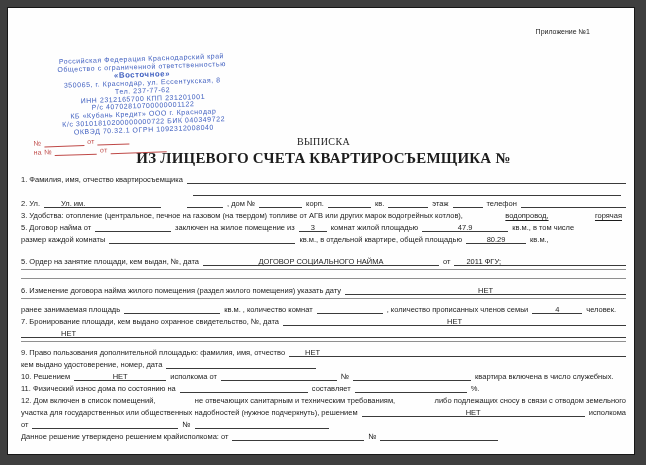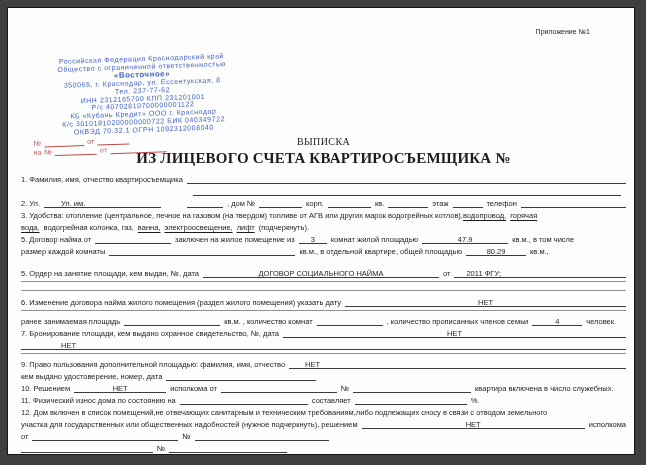--- a/index.html
+++ b/index.html
@@ -44,21 +44,21 @@
   .row > span { flex:0 0 auto; }
   .t { margin-right:4px; }
   .u, .uv { border-bottom:1px solid var(--line,#3a3a3a); height:9px; margin-right:4px; box-sizing:border-box; }
   .uv { text-align:center; overflow:hidden; }
   .fill { flex:1 1 auto !important; border-bottom:1px solid var(--line,#3a3a3a); height:9px; box-sizing:border-box; text-align:center; overflow:hidden; }
   .fill.mr { margin-right:4px; }
   .val-left { text-align:left; padding-left:16px; }
   .val-left2 { text-align:left; padding-left:40px; }
   .val-left3 { text-align:left; padding-left:12px; }
   .sp { height:9px; }
-  .just { }
+  .just { justify-content:space-between; }
   .uw { text-decoration:underline; text-underline-offset:1.5px; margin-right:4px; }
   .gap26 { margin-right:26px !important; }
   .mt12 { margin-top:13px;align-items:flex-end; }
   .hr { border-top:1.7px solid var(--rule,#8f8f8f); height:0; }
   .hr1 { margin-top:2px; }
   .hr2 { margin-top:8px; margin-bottom:7px; }
   .hr3 { margin-top:2px; margin-bottom:6px; }
   .hr4 { margin-top:1px; margin-bottom:6px; }
   .tal { text-align:left; padding-left:17px; }
 </style>
@@ -123,28 +123,20 @@
         <span class="u" style="width:30px"></span>
         <span class="t">телефон</span>
         <span class="fill"></span>
       </div>
 
       <div class="row just">
         <span>3. Удобства: отопление (центральное, печное на газовом (на твердом) топливе от АГВ или других марок водогрейных котлов),</span>
         <span class="uw">водопровод,</span>
         <span class="uw">горячая</span>
       </div>
-      <div class="row">
-        <span class="uw">вода,</span>
-        <span class="t">водогрейная колонка, газ,</span>
-        <span class="uw">ванна,</span>
-        <span class="uw">электроосвещение,</span>
-        <span class="uw">лифт</span>
-        <span class="t">(подчеркнуть).</span>
-      </div>
 
       <div class="row">
         <span class="t">5. Договор найма от</span>
         <span class="u" style="width:76px"></span>
         <span class="t">заключен на жилое помещение из</span>
         <span class="uv" style="width:28px">3</span>
         <span class="t">комнат жилой площадью</span>
         <span class="uv" style="width:86px">47.9</span>
         <span>кв.м., в том числе</span>
       </div>
@@ -229,20 +221,21 @@
         <span>исполкома</span>
       </div>
       <div class="row">
         <span class="t">от</span>
         <span class="u" style="width:146px"></span>
         <span class="t">№</span>
         <span class="u" style="width:134px"></span>
       </div>
 
       <div class="row">
+        <span class="t">Данное решение утверждено решением крайисполкома: от</span>
         <span class="u" style="width:132px"></span>
         <span class="t">№</span>
         <span class="u" style="width:118px"></span>
       </div>
 
     </div>
   </div>
 </div>
 
 </body></html>

